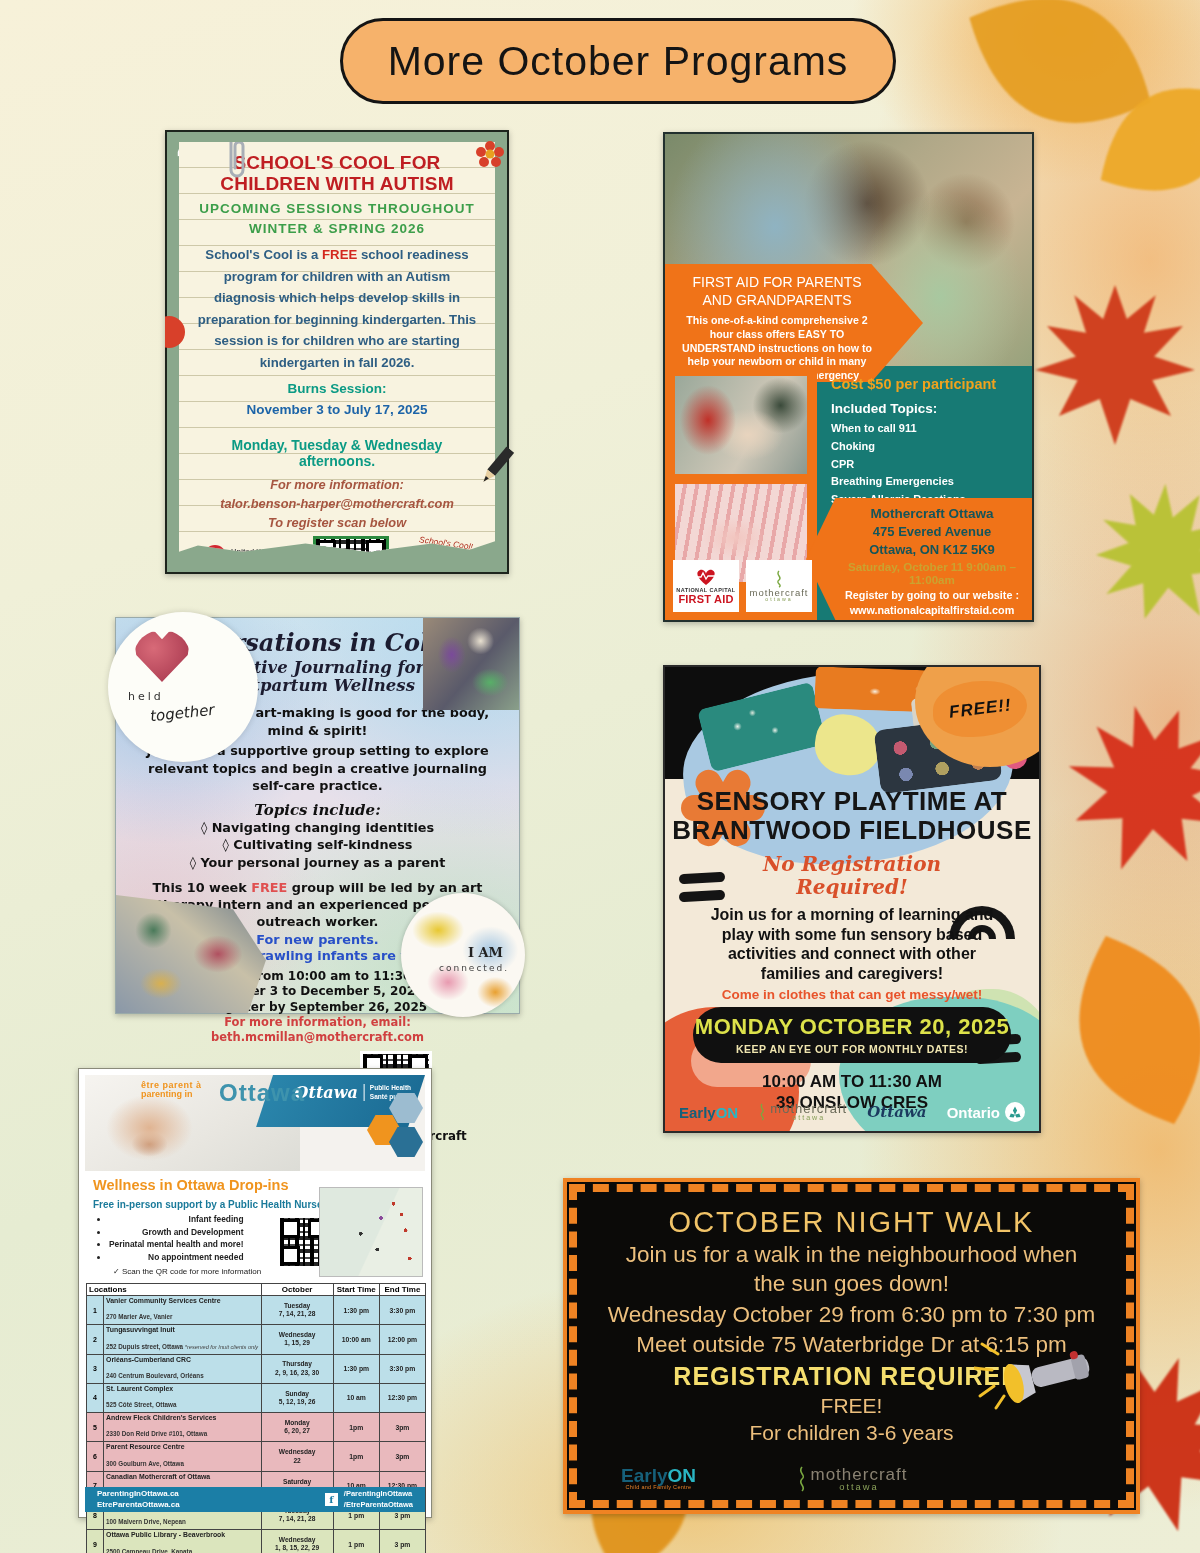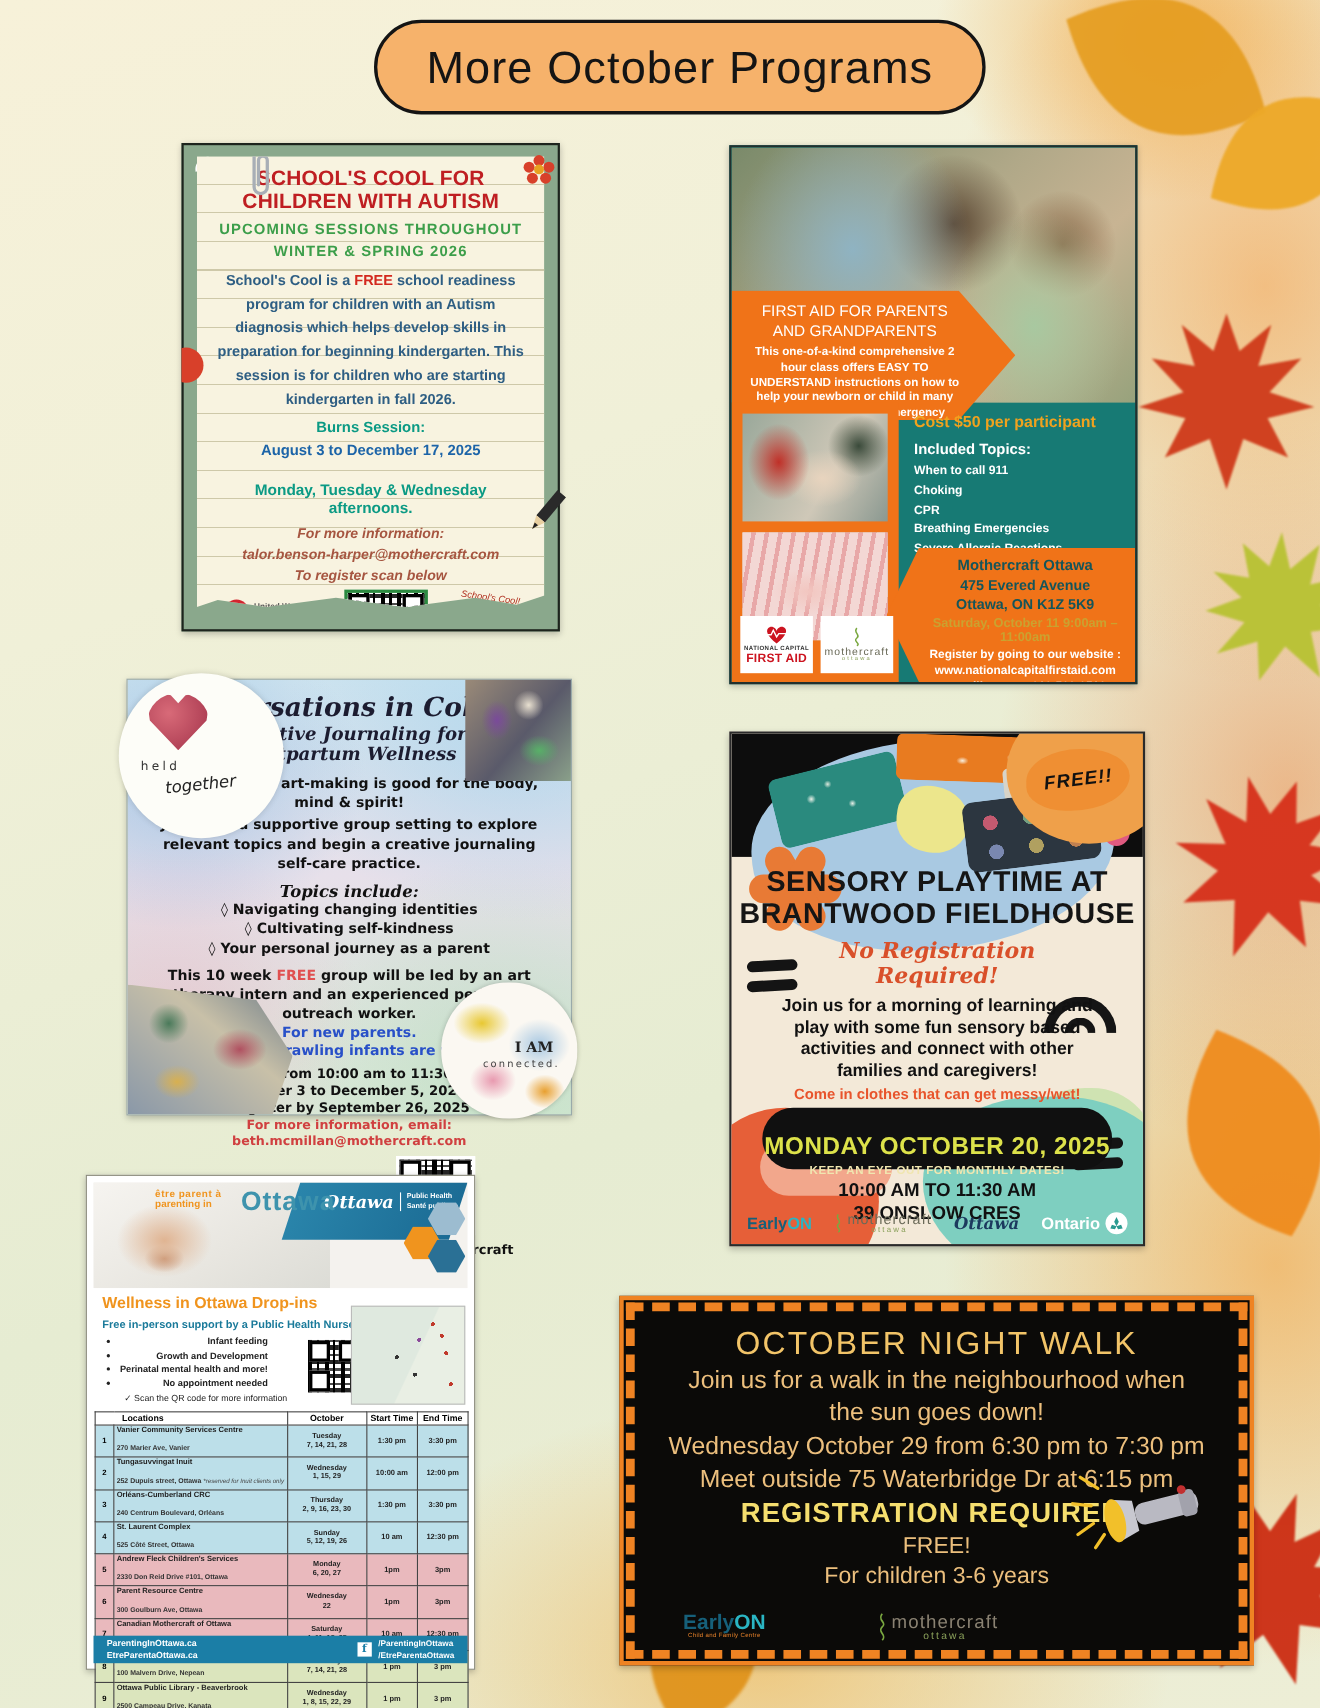--- a/index.html
+++ b/index.html
@@ -190,21 +190,21 @@
   #sp .blob-green{position:absolute;right:-14px;top:322px;width:140px;height:150px;background:#cfe3b2;border-radius:55% 45% 50% 50%;}
   #sp .blob-teal{position:absolute;right:-30px;bottom:-36px;width:230px;height:170px;background:#7ecfc0;border-radius:50% 50% 40% 60%;}
   #sp .blob-red{position:absolute;left:-36px;bottom:-46px;width:170px;height:170px;background:#e65f38;border-radius:50%;}
   #sp .cloud{position:absolute;left:26px;bottom:44px;width:120px;height:52px;background:#f2a78c;border-radius:30px;z-index:1;}
   #sp .cloud:before{content:"";position:absolute;left:14px;top:-18px;width:36px;height:36px;background:#f2a78c;border-radius:50%;}
   #sp .cloud:after{content:"";position:absolute;left:54px;top:-24px;width:44px;height:44px;background:#f2a78c;border-radius:50%;}
   #sp .ttl{position:absolute;left:0;right:0;top:120px;font-weight:800;font-size:26px;line-height:1.12;color:#151515;z-index:4;letter-spacing:.5px;}
   #sp .noreg{position:absolute;left:0;right:0;top:186px;font-family:"DejaVu Serif",serif;font-style:italic;font-weight:700;font-size:20px;line-height:1.15;color:#d9502a;z-index:4;}
   #sp .body{position:absolute;left:40px;right:40px;top:238px;font-weight:800;font-size:16px;line-height:1.22;color:#111;z-index:4;}
   #sp .messy{position:absolute;left:0;right:0;top:320px;font-weight:800;font-size:13.5px;color:#e8542c;z-index:4;}
-  #sp .dateb{position:absolute;left:28px;right:28px;top:340px;height:56px;background:#101010;border-radius:28px;z-index:4;padding-top:22px;box-sizing:border-box;}
+  #sp .dateb{position:absolute;left:28px;right:28px;top:340px;height:56px;background:#101010;border-radius:28px;z-index:4;padding-top:7px;box-sizing:border-box;}
   #sp .dateb .d1{color:#dde24a;font-weight:800;font-size:22px;letter-spacing:.5px;}
   #sp .dateb .d2{color:#f0e6b0;font-weight:800;font-size:10.5px;margin-top:3px;letter-spacing:.5px;}
   #sp .time{position:absolute;left:0;right:0;top:404px;font-weight:800;font-size:17px;line-height:1.25;color:#111;z-index:4;}
   #sp .logos{position:absolute;left:0;right:0;bottom:6px;height:26px;z-index:4;display:flex;align-items:center;justify-content:space-between;padding:0 14px;}
   .eo .e1{font-weight:800;color:#16607a;}
   .eo .e2{font-weight:800;color:#2ab5c3;}
   .eo .e3{display:block;font-size:5.5px;color:#e8822a;letter-spacing:.3px;}
   #sp .eo{font-size:15px;line-height:1;}
   #sp .mc-text{color:#6a6a58;font-size:13px;}
   #sp .ott{font-family:"DejaVu Serif",serif;font-style:italic;font-weight:700;color:#1c3a5e;font-size:15px;}
@@ -243,21 +243,21 @@
       radial-gradient(3px 3px at 60% 34%,#8a4a9a 60%,transparent 62%),
       radial-gradient(3px 3px at 84% 48%,#c0392b 60%,transparent 62%),
       radial-gradient(3px 3px at 40% 52%,#333 60%,transparent 62%),
       radial-gradient(3px 3px at 56% 70%,#333 60%,transparent 62%),
       radial-gradient(3px 3px at 88% 80%,#c0392b 60%,transparent 62%),
       linear-gradient(115deg,#dfe9df 55%,#e9efe4 56%),
       linear-gradient(165deg,transparent 30%,#aacbe4 32% 40%,transparent 42%),#e6eee2;}
   #po table{position:absolute;left:7px;top:214px;width:340px;border-collapse:collapse;table-layout:fixed;}
   #po th,#po td{border:1px solid #444;padding:1px 2px;vertical-align:middle;}
   #po th{font-size:8px;background:#fff;}
-  #po th.hl{text-align:left;padding-left:24px;}
+  #po th.hl{text-align:left;padding-left:2px;}
   #po col.c1{width:17px}#po col.c2{width:157px}#po col.c3{width:72px}#po col.c4{width:46px}#po col.c5{width:46px}
   #po .c-num{font-size:7px;font-weight:800;text-align:center;}
   #po .loc-name{display:block;font-size:6.9px;font-weight:800;line-height:1.2;color:#222;}
   #po .loc-addr{font-size:6.3px;font-weight:700;color:#333;line-height:1.15;}
   #po .loc-note{font-size:5.6px;font-style:italic;color:#444;}
   #po .c-oct{text-align:center;font-size:6.6px;line-height:1.25;color:#222;font-weight:600;}
   #po .c-oct .day{display:block;}
   #po .c-time{text-align:center;font-size:6.8px;color:#222;font-weight:600;}
   #po tr.east td{background:#bcdfe9;}
   #po tr.central td{background:#e9b9bd;}
@@ -345,21 +345,21 @@
       <div class="ttl">
         <span>SCHOOL'S COOL FOR</span><br>
         <span>CHILDREN WITH AUTISM</span>
       </div>
       <div class="sub">
         <span>UPCOMING SESSIONS THROUGHOUT</span><br>
         <span>WINTER &amp; SPRING 2026</span>
       </div>
       <div class="body"><span>School's Cool is a </span><span class="free">FREE</span><span> school readiness program for children with an Autism diagnosis which helps develop skills in preparation for beginning kindergarten. This session is for children who are starting kindergarten in fall 2026.</span></div>
       <div class="ns-label">Burns Session:</div>
-      <div class="ns-date">August 3 to December 17, 2025</div>
+      <div class="ns-date">November 3 to July 17, 2025</div>
       <div class="ns-days">Monday, Tuesday &amp; Wednesday afternoons.</div>
       <div class="it">For more information:</div>
       <div class="it" style="margin-top:4px">talor.benson-harper@mothercraft.com</div>
       <div class="it" style="margin-top:4px">To register scan below</div>
       <div class="logo-zone">
         <div class="uw">
           <svg width="24" height="24">
               <circle cx="12" cy="12" r="11" fill="#d22630"></circle>
               <path d="M5 14 a8 7 0 0 0 14 0" stroke="#fff" stroke-width="2.5" fill="none"></path>
               <circle cx="16" cy="8" r="2.5" fill="#f5a31e"></circle>

